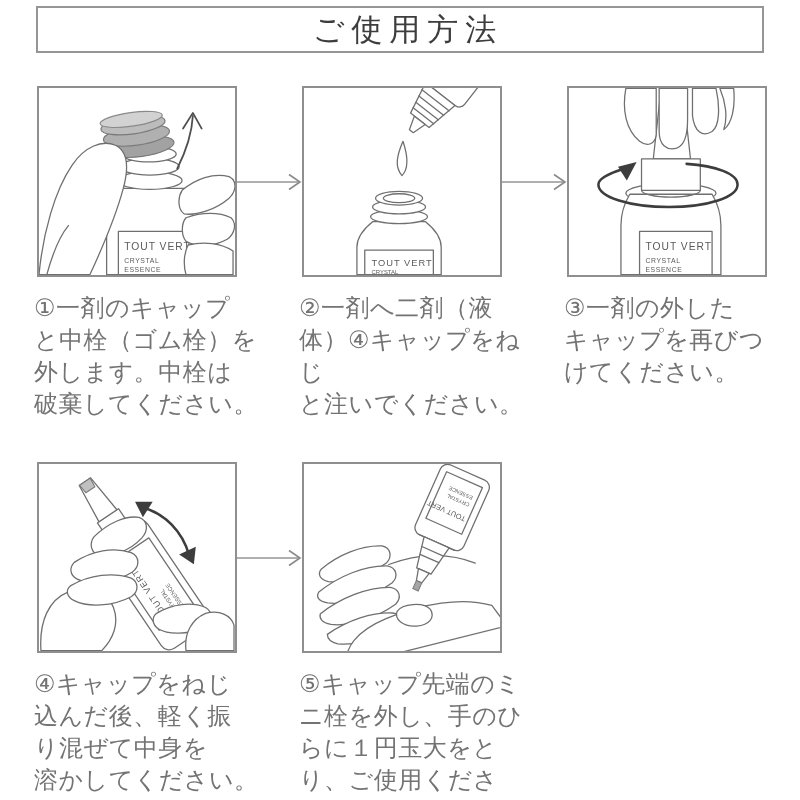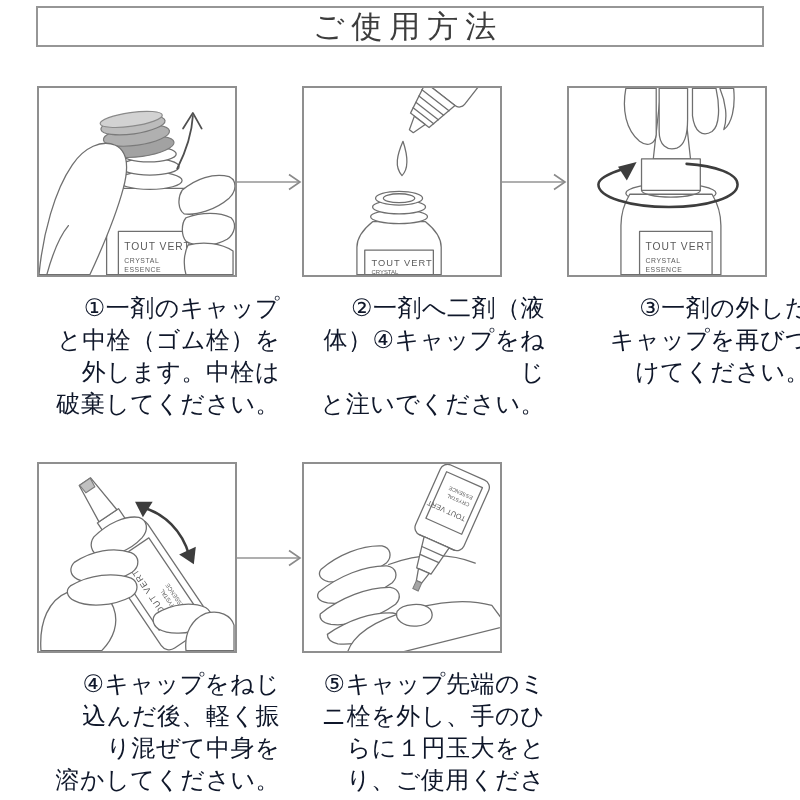--- a/index.html
+++ b/index.html
@@ -2,36 +2,36 @@
 <html><head>
 <meta charset="utf-8">
 <style>
   html,body{margin:0;padding:0;background:#ffffff;}
   body{
     position:relative;width:800px;height:800px;overflow:hidden;
     font-family:"Liberation Sans","DejaVu Sans",sans-serif;
     color:#333333;
   }
   .title-box{
-    position:absolute;left:36px;top:6px;width:728px;height:41px;
+    position:absolute;left:36px;top:6px;width:728px;height:47px;
     border:2px solid #969696;box-sizing:border-box;background:#fff;
     display:flex;align-items:center;justify-content:center;padding-left:16px;
   }
   .title-box h1{
     margin:0;font-size:31px;font-weight:400;letter-spacing:7px;color:#3d3d3d;
   }
   .step-box{
     position:absolute;width:200px;height:191px;
     border:2px solid #8f8f8f;box-sizing:border-box;background:#fff;overflow:hidden;
   }
   .step-box svg{display:block;width:100%;height:100%;}
   .caption{
     position:absolute;width:246px;
-    font-size:24px;line-height:32px;color:#0f172a;
-    white-space:pre-line;letter-spacing:0.5px;text-align:right;
+    font-size:24px;line-height:32px;color:#737373;
+    white-space:pre-line;letter-spacing:0.5px;
   }
   .flow-arrow{position:absolute;width:66px;height:18px;}
   
   .ln{stroke:#6f6f6f;stroke-width:1.3;fill:none;stroke-linecap:round;stroke-linejoin:round;}
   .sh{stroke:#6f6f6f;stroke-width:1.3;fill:#ffffff;stroke-linejoin:round;}
   .arrow-thin{stroke:#4f4f4f;stroke-width:1.8;fill:none;stroke-linecap:round;stroke-linejoin:round;}
   .arrow-bold{stroke:#3d3d3d;stroke-width:2.6;fill:none;stroke-linecap:round;stroke-linejoin:round;}
   .arrow-fill{fill:#3d3d3d;stroke:none;}
   svg text{fill:#5a5a5a;font-family:"Liberation Sans","DejaVu Sans",sans-serif;}
 </style>

